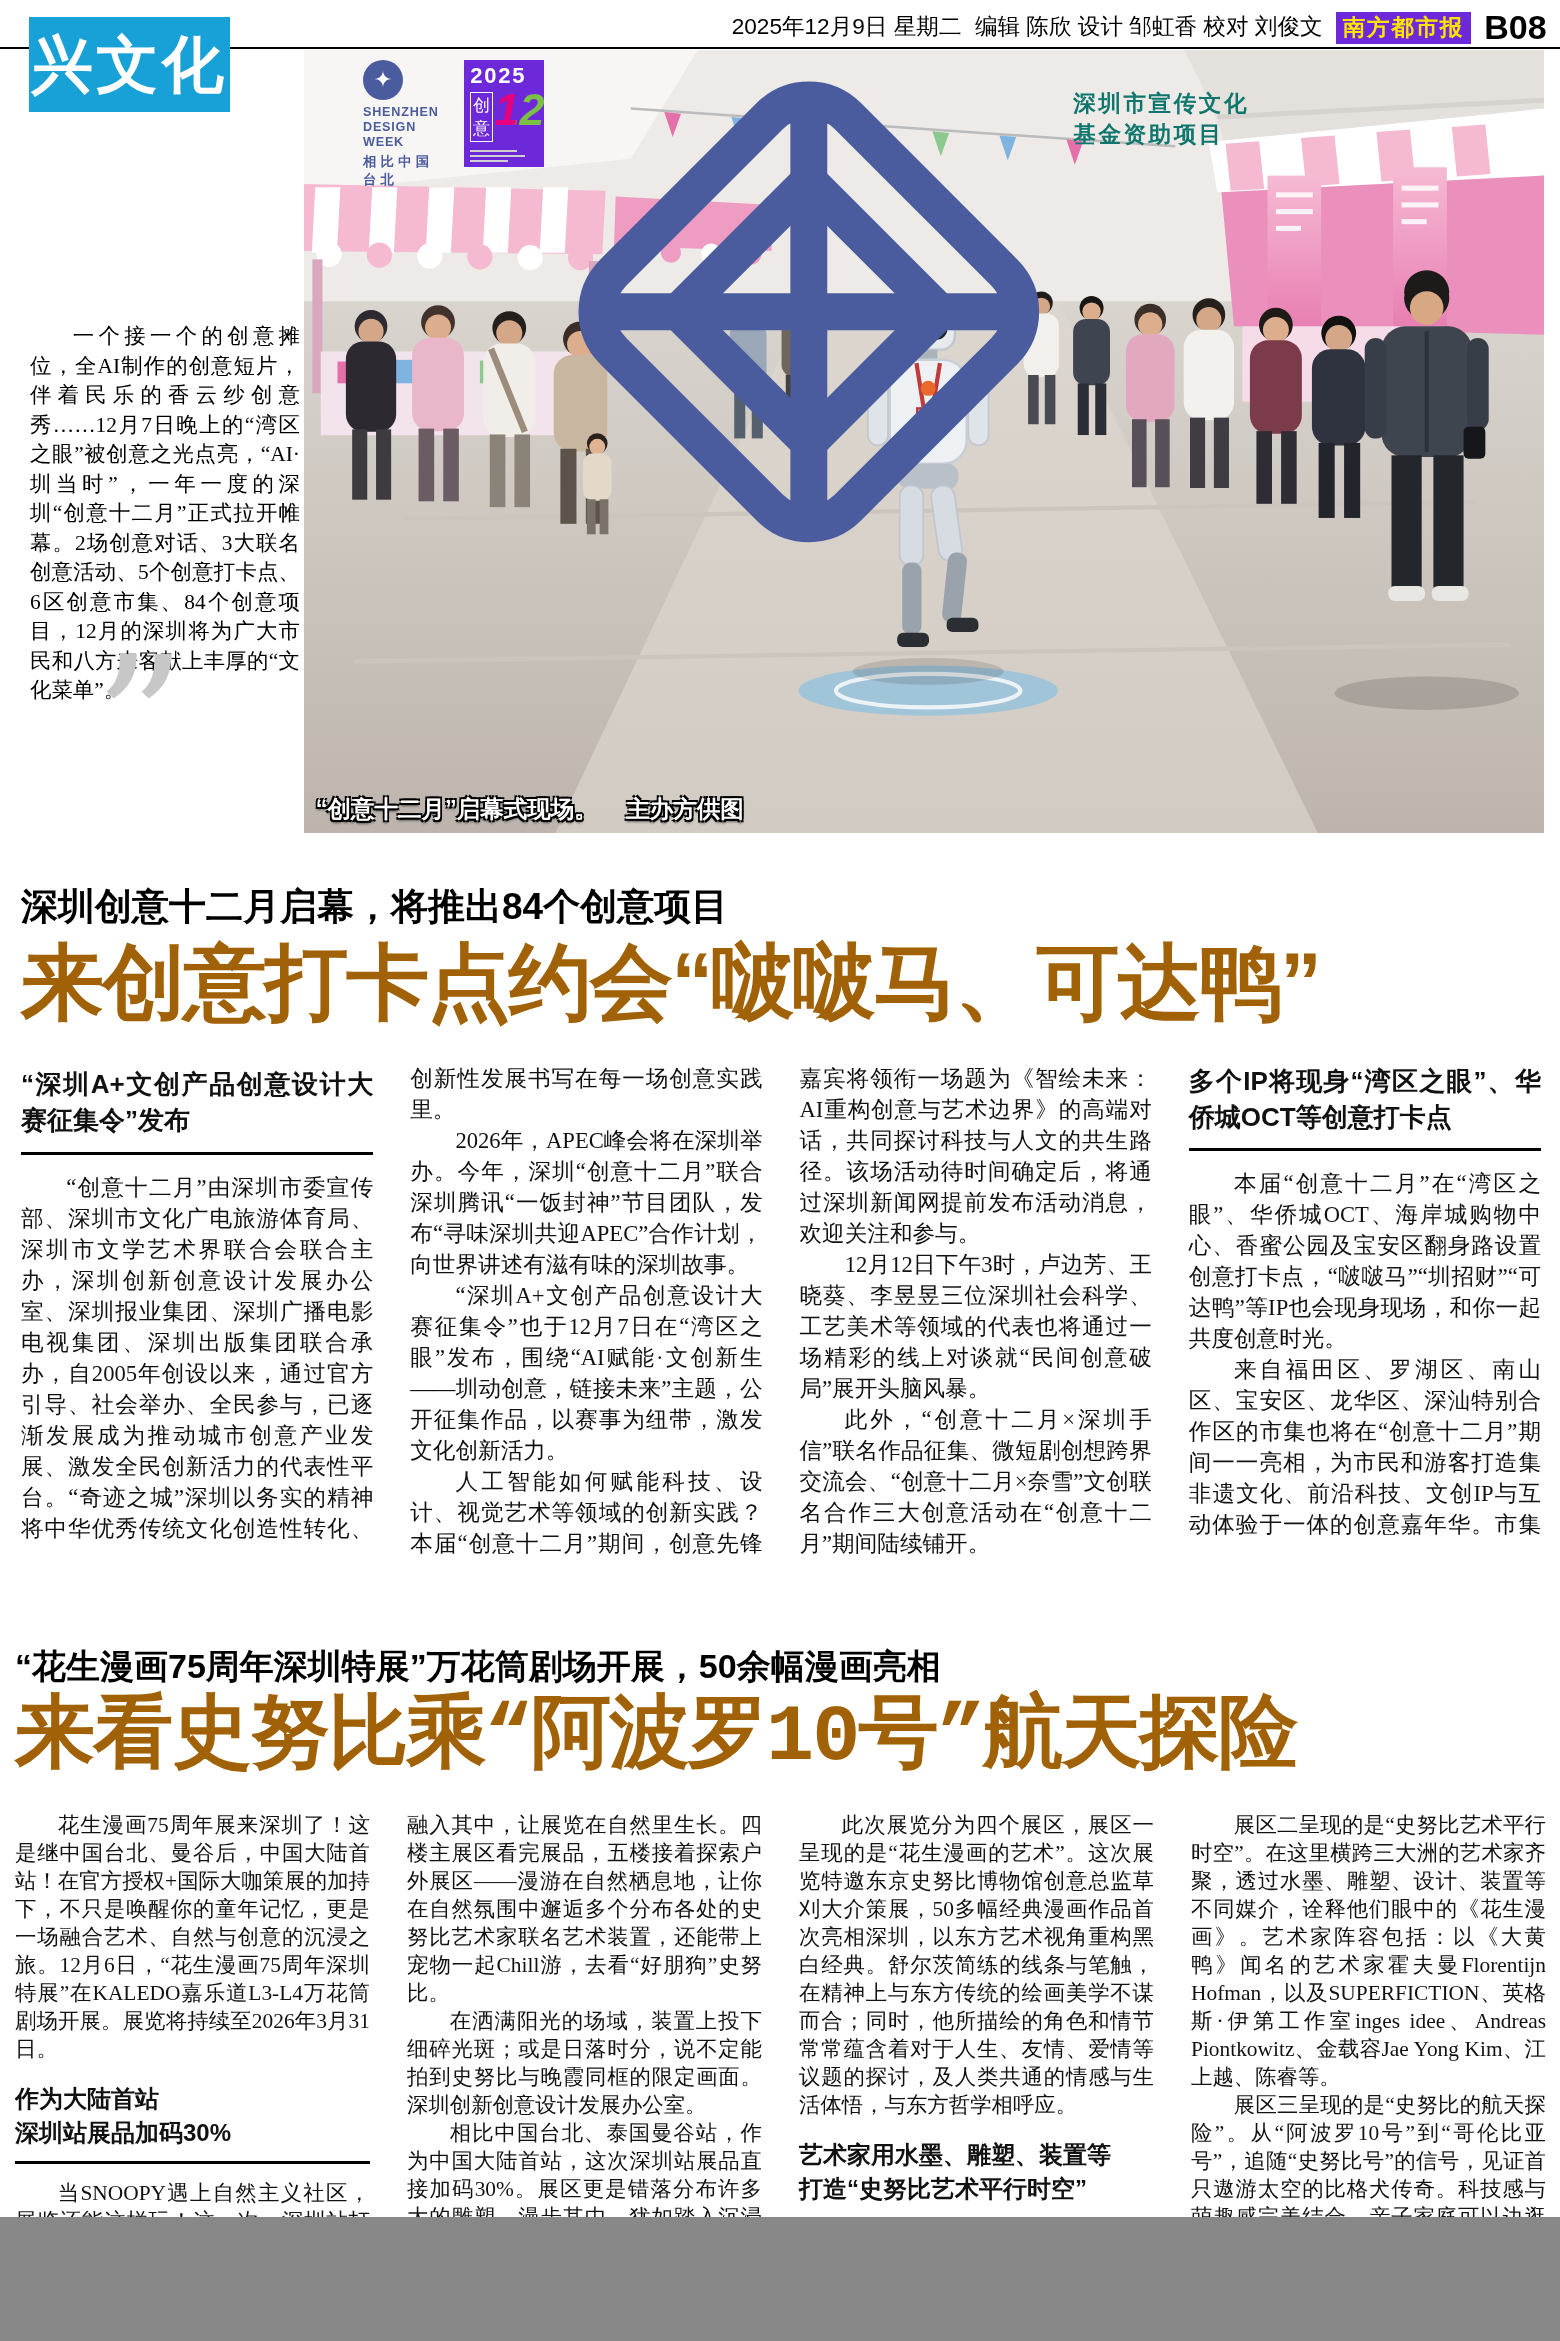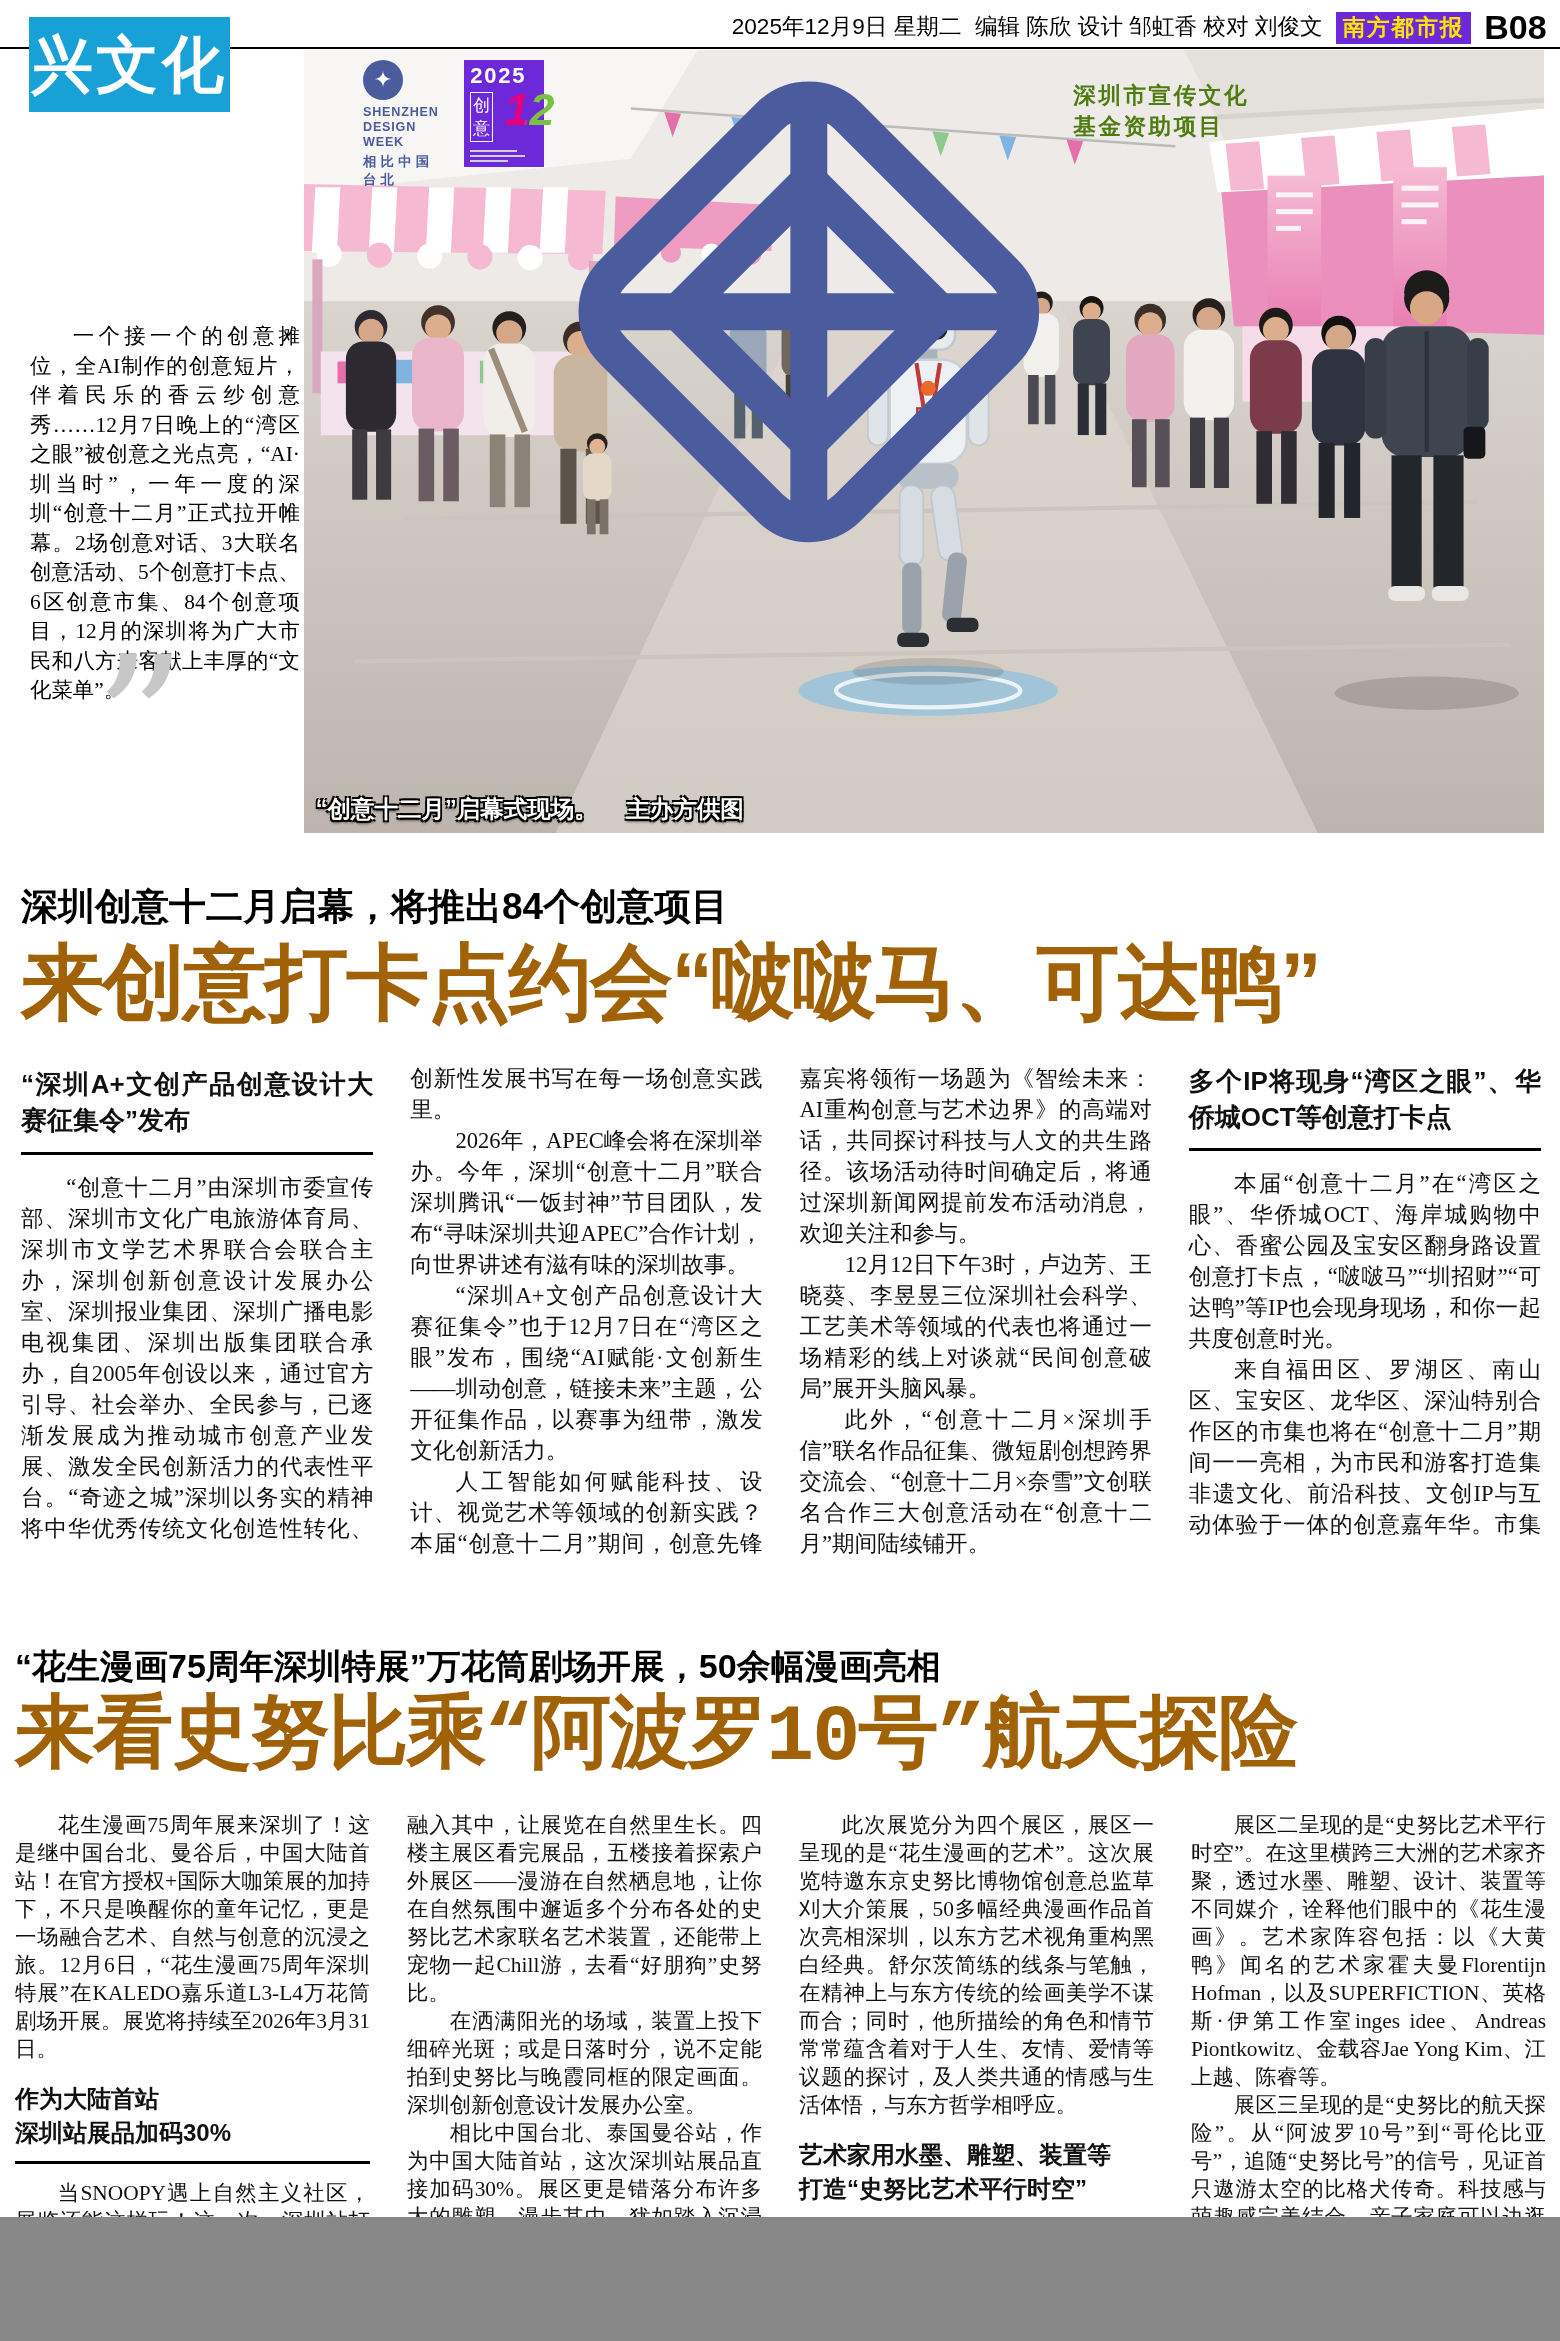--- a/index.html
+++ b/index.html
@@ -25,30 +25,30 @@
   .photo-logos{position:absolute;left:59px;top:10px;display:flex;gap:25px;align-items:flex-start;}
   .sdw{display:flex;flex-direction:column;align-items:flex-start;color:#4a5c9e;
     font-family:"Liberation Sans","DejaVu Sans",sans-serif;}
   .sdw-circle{width:40px;height:40px;border-radius:50%;background:#4a5c9e;color:#fff;display:flex;
     align-items:center;justify-content:center;font-size:22px;margin-bottom:5px;}
   .sdw-l{font-size:12.6px;font-weight:800;line-height:15px;letter-spacing:0.8px;}
   .sdw-cn{font-size:13.4px;letter-spacing:4.2px;margin-top:3.4px;font-weight:700;}
   .badge{width:80px;height:107px;background:#6d28d9;color:#fff;padding:5px 6.7px;box-sizing:border-box;
     font-family:"Liberation Sans","DejaVu Sans",sans-serif;display:flex;flex-direction:column;}
   .badge-year{font-weight:800;font-size:22px;letter-spacing:1.7px;line-height:22px;}
-  .badge-mid{display:flex;align-items:flex-start;gap:10px;}
+  .badge-mid{display:flex;align-items:flex-start;}
   .badge-word{font-size:17px;border:0.8px solid #fff;padding:0.8px 1.7px;margin-top:5px;}
   .badge-num{font-style:italic;font-weight:900;font-size:45px;line-height:45px;margin-left:1.7px;
     background:linear-gradient(100deg,#e6007e 45%,#7ac143 55%);-webkit-background-clip:text;
     background-clip:text;color:transparent;}
   .badge-bars{margin-top:auto;}
   .badge-bars div{height:2.5px;background:#cfcfcf;margin-top:2.5px;}
   .knot{width:44px;height:44px;margin-top:11.7px;}
-  .fund-label{font-family:"Liberation Sans","DejaVu Sans",sans-serif;color:#4d7c0f;font-size:22.6px;
-    letter-spacing:2.5px;margin-top:20px;font-weight:700;}
+  .fund-label{font-family:"Liberation Sans","DejaVu Sans",sans-serif;color:#0f766e;font-size:22.6px;
+    letter-spacing:2.5px;margin-top:28px;font-weight:700;}
   .photo-caption{position:absolute;left:11.7px;bottom:8.4px;
     font-family:"Liberation Sans","DejaVu Sans",sans-serif;font-weight:800;font-size:23.5px;color:#fff;
     text-shadow:-1.7px -1.7px 0 #000,1.7px -1.7px 0 #000,-1.7px 1.7px 0 #000,1.7px 1.7px 0 #000,0 2.5px 2.5px rgba(0,0,0,.6);}
   .photo-caption .credit{margin-left:28.5px;}
 
   
   .intro{position:absolute;left:30px;top:322px;width:270px;font-size:21.4px;line-height:29.5px;
     text-align:justify;text-indent:2em;color:#000;}
   .quote-icon{position:absolute;left:94px;top:633px;font-family:"DejaVu Serif","Liberation Serif",serif;
     font-size:180px;line-height:180px;color:#c7c7c7;letter-spacing:-5px;}

